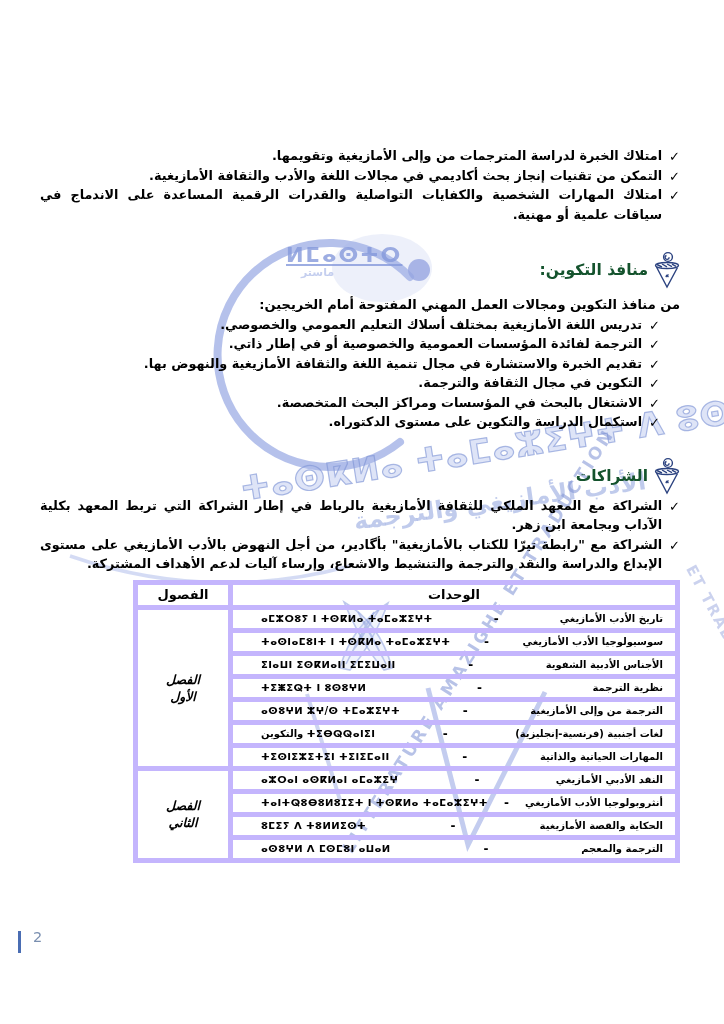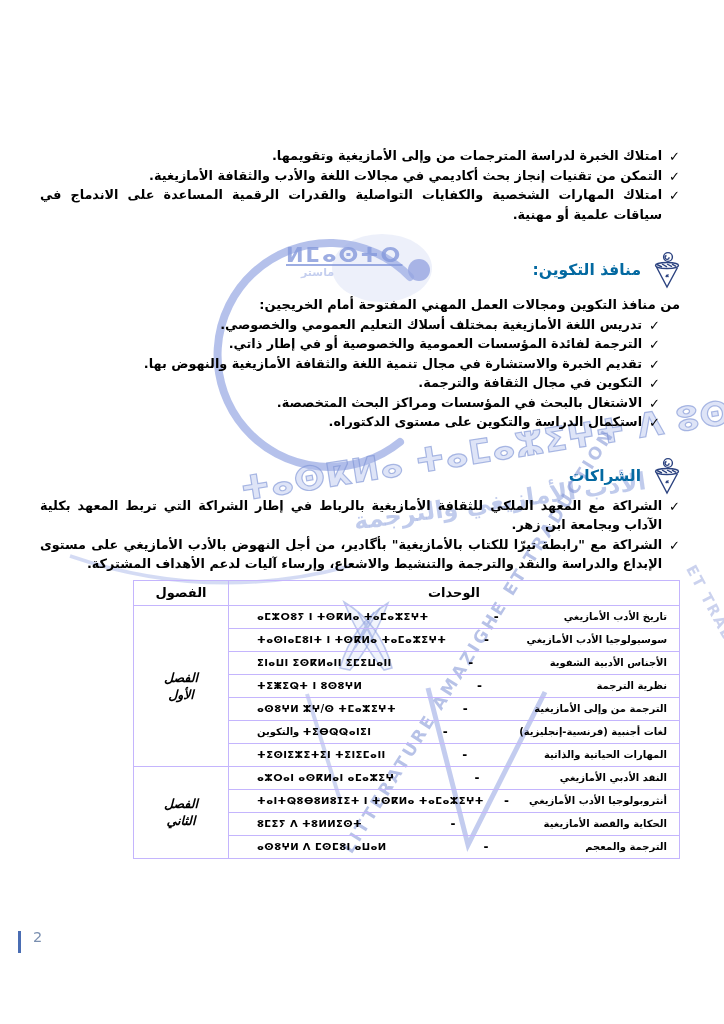--- a/index.html
+++ b/index.html
@@ -44,38 +44,38 @@
 
   
   .content { position:absolute; inset:0; z-index:2; padding:146px 44px 0 40px; }
 
   ul.checks { list-style:none; margin:0; padding:0; }
   li.check-item { display:flex; gap:7px; font-size:12.8px; line-height:19.5px; }
   .check-mark { flex:0 0 auto; font-weight:normal; font-size:13px; transform:translateY(1px); }
   .check-text { flex:1 1 auto; text-align:justify; }
   ul.indent { margin-right:20px; }
 
-  .section-head { display:flex; align-items:center; gap:13px; height:40px; color:#0369a1; }
+  .section-head { display:flex; align-items:center; gap:6px; height:40px; color:#14532d; }
   .section-title { font-size:15.5px; }
   .cone-icon { flex:0 0 auto; }
 
   .mt1 { margin-top:26px; }
   .intro-line { margin:5px 0 0 0; font-size:13px; line-height:19.5px; }
   .mt2 { margin-top:24px; }
   .mt3 { margin-top:6px; }
   .mt4 { margin-top:15px; }
 
   table.units {
     border-collapse:collapse;
     width:547px;
     margin-top:6px;
     margin-left:auto; margin-right:0;
     background:transparent;
   }
-  table.units th, table.units td { border:1px solid #c4b5fd; }
+  table.units th, table.units td { border:5px solid #c4b5fd; }
   table.units thead th { height:25px; font-size:13px; font-weight:bold; text-align:center; }
   td.unit-cell { height:23px; padding:0; }
   .unit-inner {
     display:flex; direction:ltr; justify-content:space-between; align-items:center;
     padding:0 12px 0 28px; height:100%;
   }
   .tif  { font-size:10px; letter-spacing:0.4px; white-space:nowrap;text-align:center; }
   .dash { font-size:12px; }
   .ar   { font-size:10px; direction:rtl; white-space:nowrap; }
   td.sem-cell { width:95px; text-align:center; vertical-align:middle; font-size:12.5px; line-height:17px;font-style:italic; }

